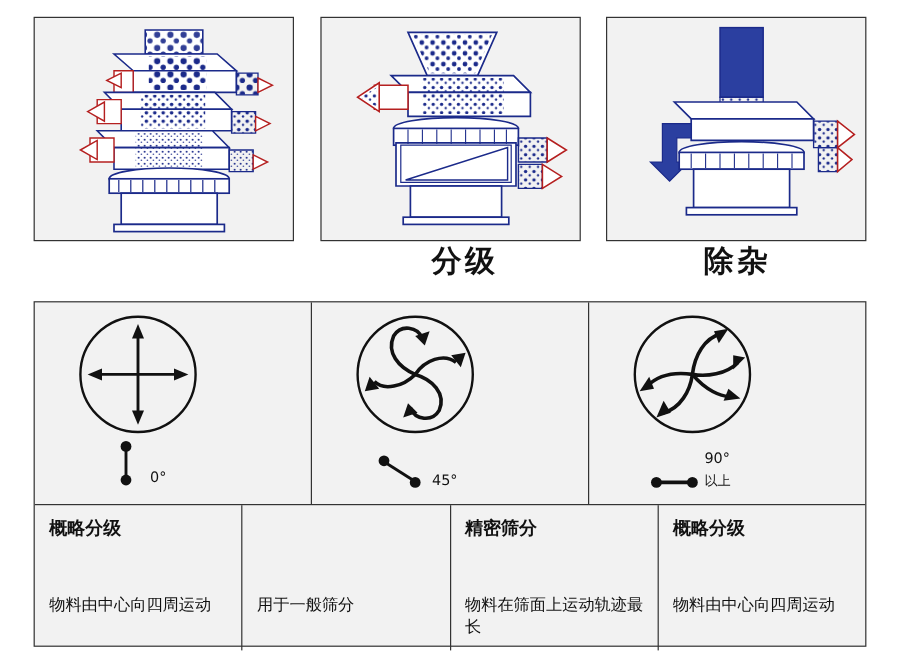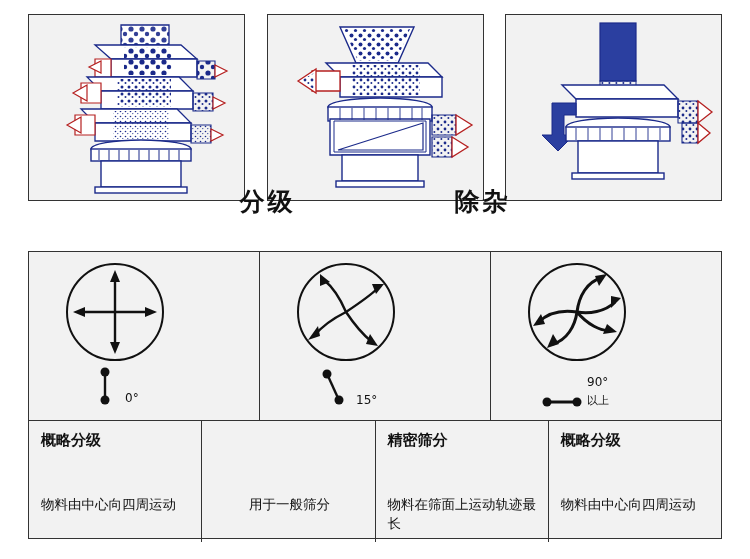--- a/index.html
+++ b/index.html
@@ -38,25 +38,26 @@
     position: relative;
     overflow: hidden;
   }
   .app-box svg {
     display: block;
   }
 
   .labels-row {
     position: absolute;
     left: 28px;
-    top: 185px;
+    top: 201px;
     width: 694px;
     height: 42px;
     display: flex;
-    justify-content: center;
+    justify-content: flex-end;
+    gap: 12px;
   }
   .app-label {
     width: 215px;
     text-align: center;
     font-size: 25px;
     font-weight: bold;
     color: #111;
     letter-spacing: 3px;
     font-family: "DejaVu Sans", sans-serif;
   }
@@ -109,21 +110,20 @@
     line-height: 1.25;
   }
   .text-cell .desc {
     font-size: 13.5px;
     line-height: 1.45;
     margin-top: 45px;
   }
   .text-cell.centered {
     display: flex;
     align-items: center;
-    justify-content: center;
   }
   .text-cell.centered .desc {
     font-size: 13.5px;
   }
   .angle-text {
     font-family: "DejaVu Sans", sans-serif;
     font-size: 12px;
     fill: #111;
   }
   .angle-text-small {
@@ -318,44 +318,44 @@
 
           <g stroke="#111" stroke-width="2.4">
             <line x1="76" y1="122" x2="76" y2="146"></line>
           </g>
           <circle cx="76" cy="120" r="4.5" fill="#111"></circle>
           <circle cx="76" cy="148" r="4.5" fill="#111"></circle>
           <text class="angle-text" x="96" y="150">0°</text>
         </svg>
       </div>
 
+
       <div class="cell angle-cell">
         <svg width="172" height="168" viewBox="0 0 172 168">
           <circle cx="86" cy="60" r="48" fill="none" stroke="#111" stroke-width="2"></circle>
-          <g stroke="#111" stroke-width="2.4" fill="none">
-            <path d="M86,60 C80,46 74,36 64,28"></path>
-            <path d="M86,60 C98,52 110,44 118,36"></path>
-            <path d="M86,60 C74,66 62,74 54,84"></path>
-            <path d="M86,60 C94,72 102,82 112,90"></path>
+          <g stroke="#111" stroke-width="3" fill="none">
+            <path d="M86,60 C72,54 62,42 68,28 C74,18 88,20 92,30"></path>
+            <path d="M86,60 C100,64 112,76 106,90 C100,100 86,98 82,88"></path>
+            <path d="M86,60 C94,48 110,42 120,50"></path>
+            <path d="M86,60 C76,70 60,74 52,66"></path>
           </g>
           <g fill="#111">
-            <path d="M60,22 L70,30 L60,34 Z"></path>
-            <path d="M124,32 L112,32 L116,42 Z"></path>
-            <path d="M48,88 L60,84 L58,74 Z"></path>
-            <path d="M118,94 L106,92 L110,82 Z"></path>
+            <path d="M94,36 L86,28 L98,24 Z"></path>
+            <path d="M80,84 L88,92 L76,96 Z"></path>
+            <path d="M124,54 L116,44 L128,42 Z"></path>
+            <path d="M48,62 L56,72 L44,74 Z"></path>
           </g>
           <g stroke="#111" stroke-width="2.4">
-            <line x1="68" y1="124" x2="78" y2="146"></line>
-          </g>
-          <circle cx="67" cy="122" r="4.5" fill="#111"></circle>
-          <circle cx="79" cy="148" r="4.5" fill="#111"></circle>
-          <text class="angle-text" x="96" y="152">15°</text>
+            <line x1="62" y1="134" x2="84" y2="148"></line>
+          </g>
+          <circle cx="60" cy="132" r="4.5" fill="#111"></circle>
+          <circle cx="86" cy="150" r="4.5" fill="#111"></circle>
+          <text class="angle-text" x="100" y="152">45°</text>
         </svg>
       </div>
-
 
       <div class="cell angle-cell">
         <svg width="172" height="168" viewBox="0 0 172 168">
           <circle cx="86" cy="60" r="48" fill="none" stroke="#111" stroke-width="2"></circle>
           <g stroke="#111" stroke-width="3" fill="none">
             <path d="M86,60 C88,44 96,30 110,26"></path>
             <path d="M86,60 C98,62 114,60 124,50"></path>
             <path d="M86,60 C84,74 76,88 62,92"></path>
             <path d="M86,60 C72,58 58,60 48,70"></path>
             <path d="M86,60 C96,72 110,80 120,78"></path>

